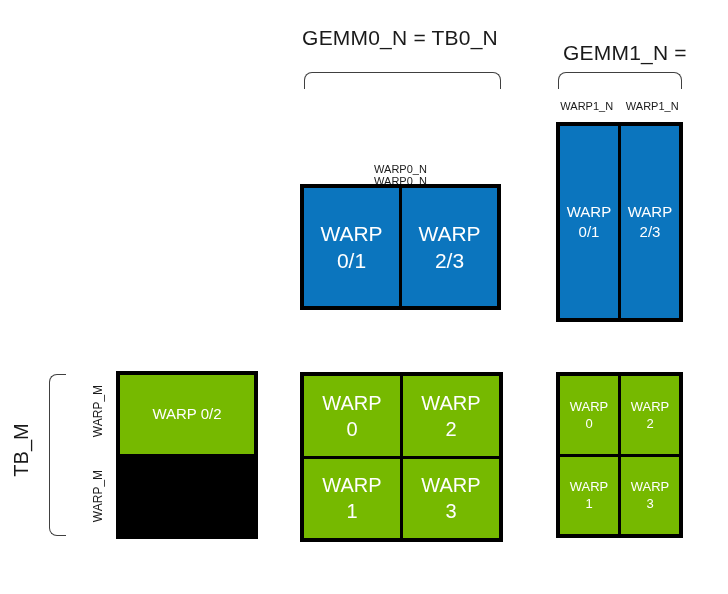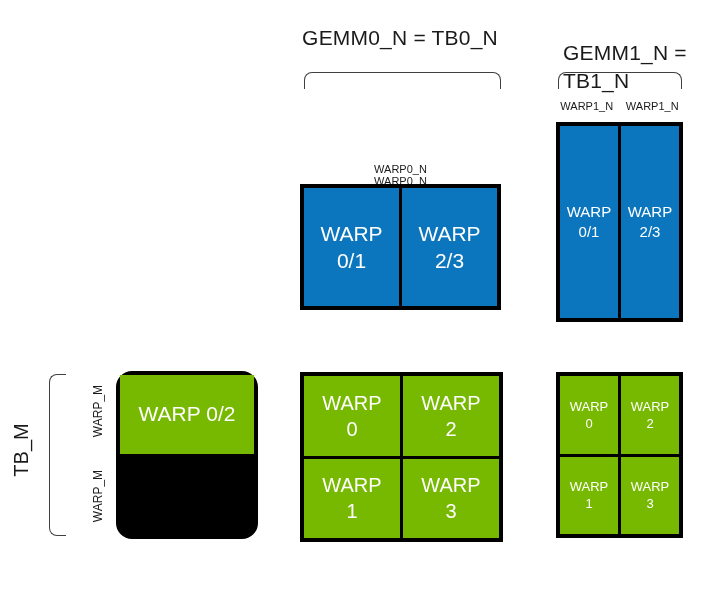--- a/index.html
+++ b/index.html
@@ -69,34 +69,33 @@
     align-items: center;
     justify-content: center;
     transform: rotate(-90deg);
     white-space: nowrap;
   }
   .tbm { font-size: 20px; }
 
   
   #gemm0-acc  { font-size: 21px; line-height: 27px; }
   #gemm1-acc  { font-size: 15px; line-height: 20px; }
-  #tb-block   { font-size: 21px; line-height: 26px; border-radius: 16px; }
+  #tb-block   { font-size: 15px; line-height: 26px; }
   #gemm0-warp { font-size: 20px; line-height: 26px; }
   #gemm1-warp { font-size: 13px; line-height: 17px; }
 </style>
 </head>
 <body>
 
 <div class="canvas">
 
   <div class="abs title title-center" style="left:290px; top:26px; width:220px;">GEMM0_N = TB0_N</div>
 
   <div class="abs title" style="left:563px; top:11px; line-height:28px;margin-top:28px;">
     <div>GEMM1_N =</div>
-    <div>TB1_N</div>
   </div>
 
   <div class="abs h-bracket" style="left:304px; top:72px; width:197px;"></div>
   <div class="abs h-bracket" style="left:558px; top:72px; width:124px;"></div>
 
   <div class="abs label-row small-label" style="left:554px; top:100px; width:131px;">
     <span>WARP1_N</span>
     <span>WARP1_N</span>
   </div>
 

